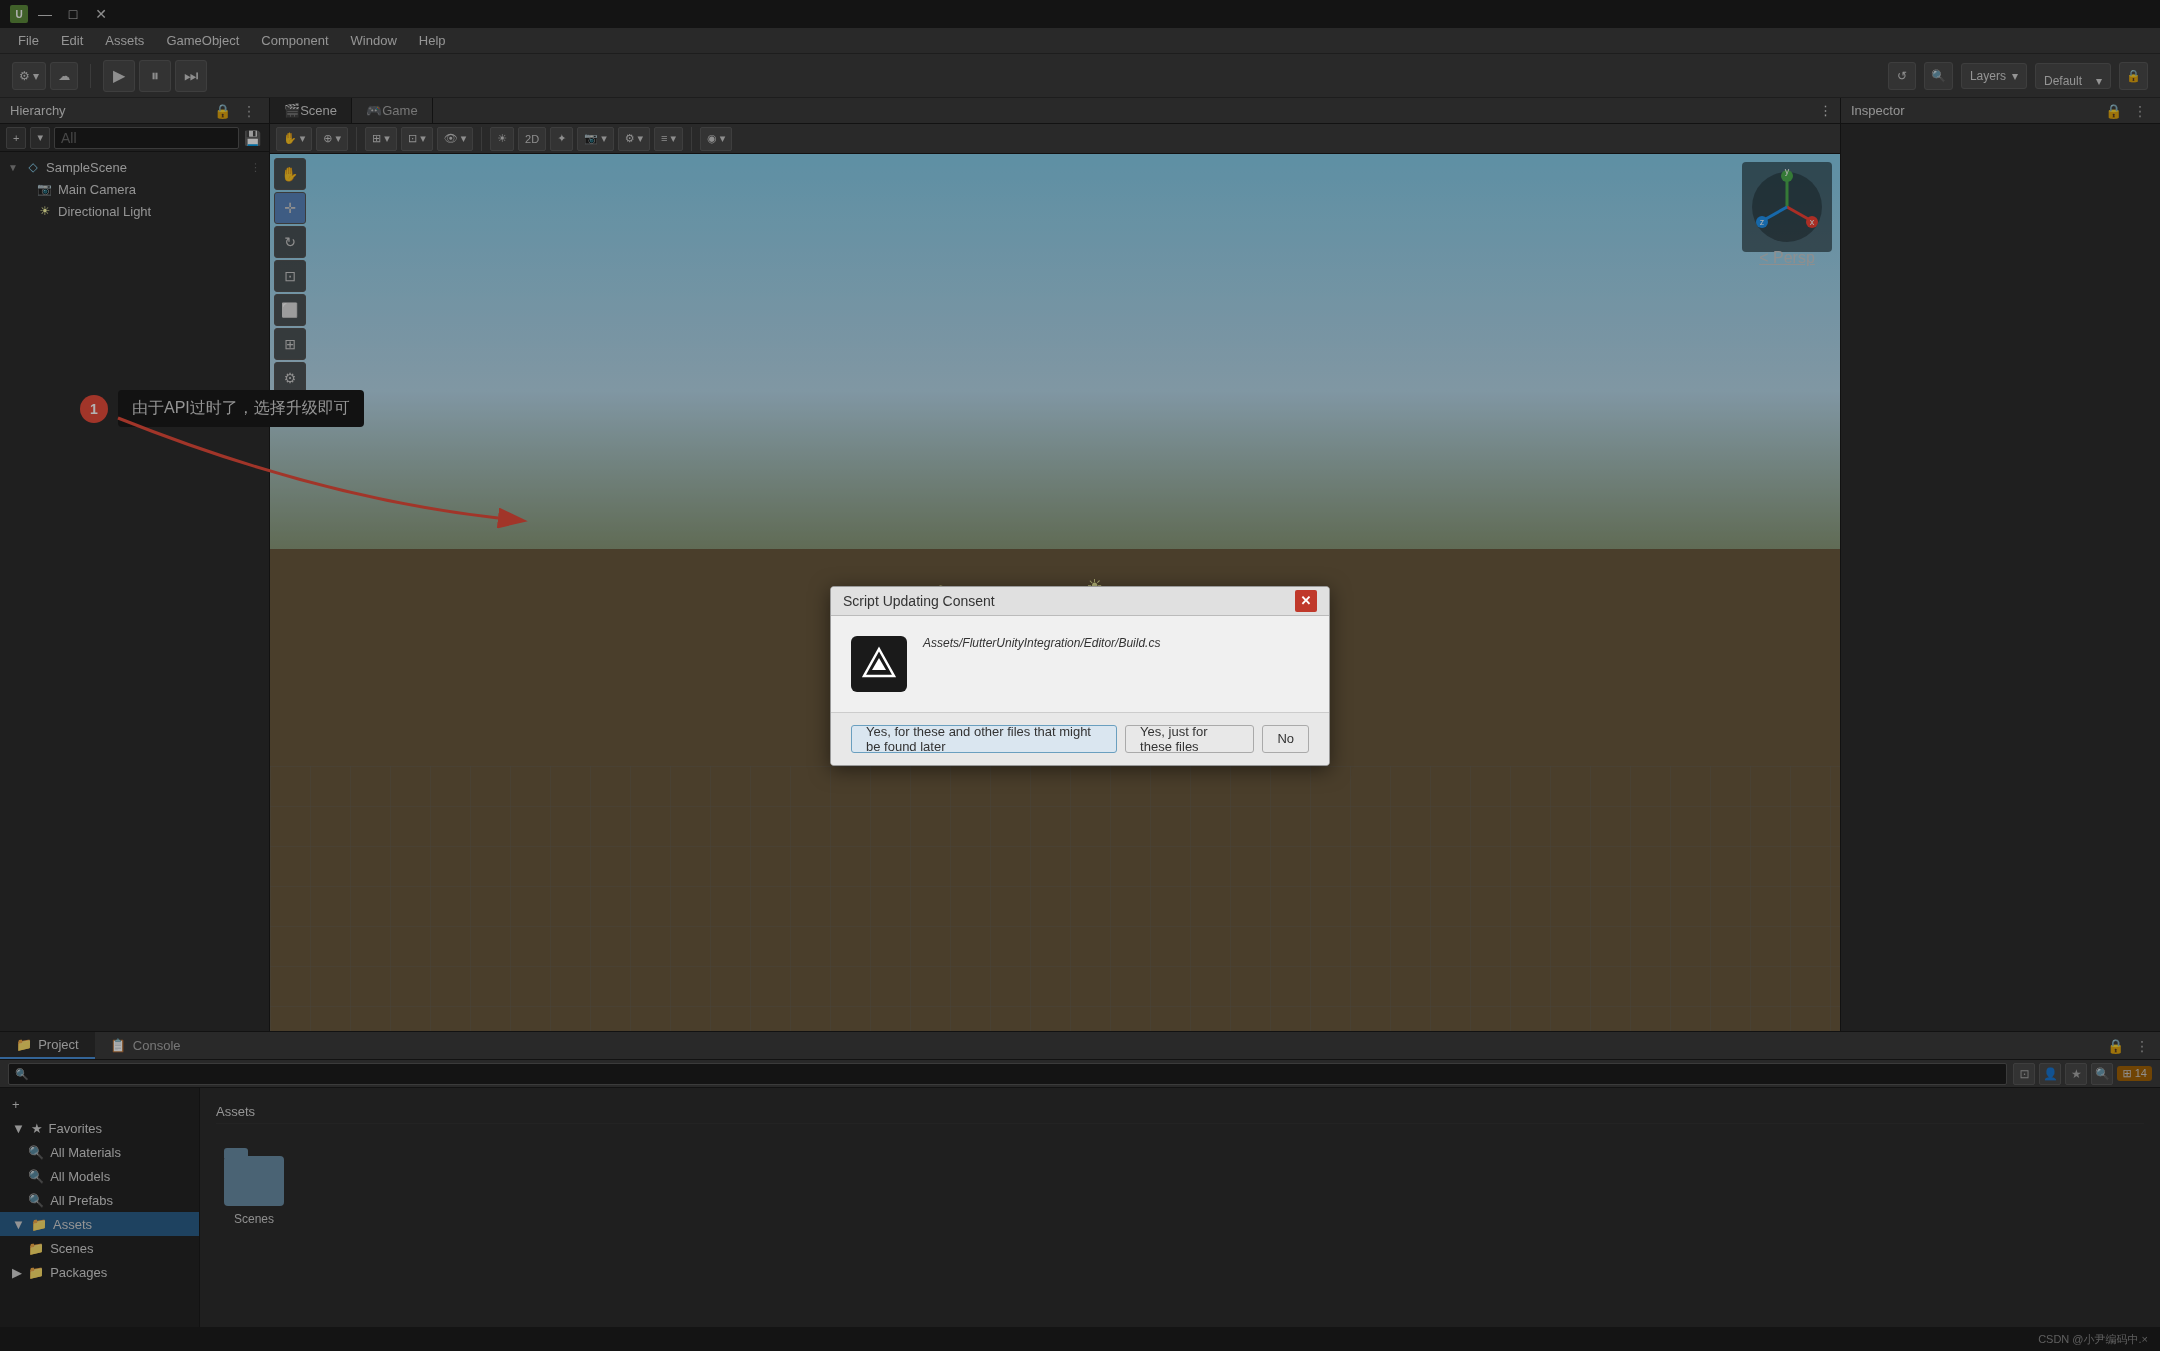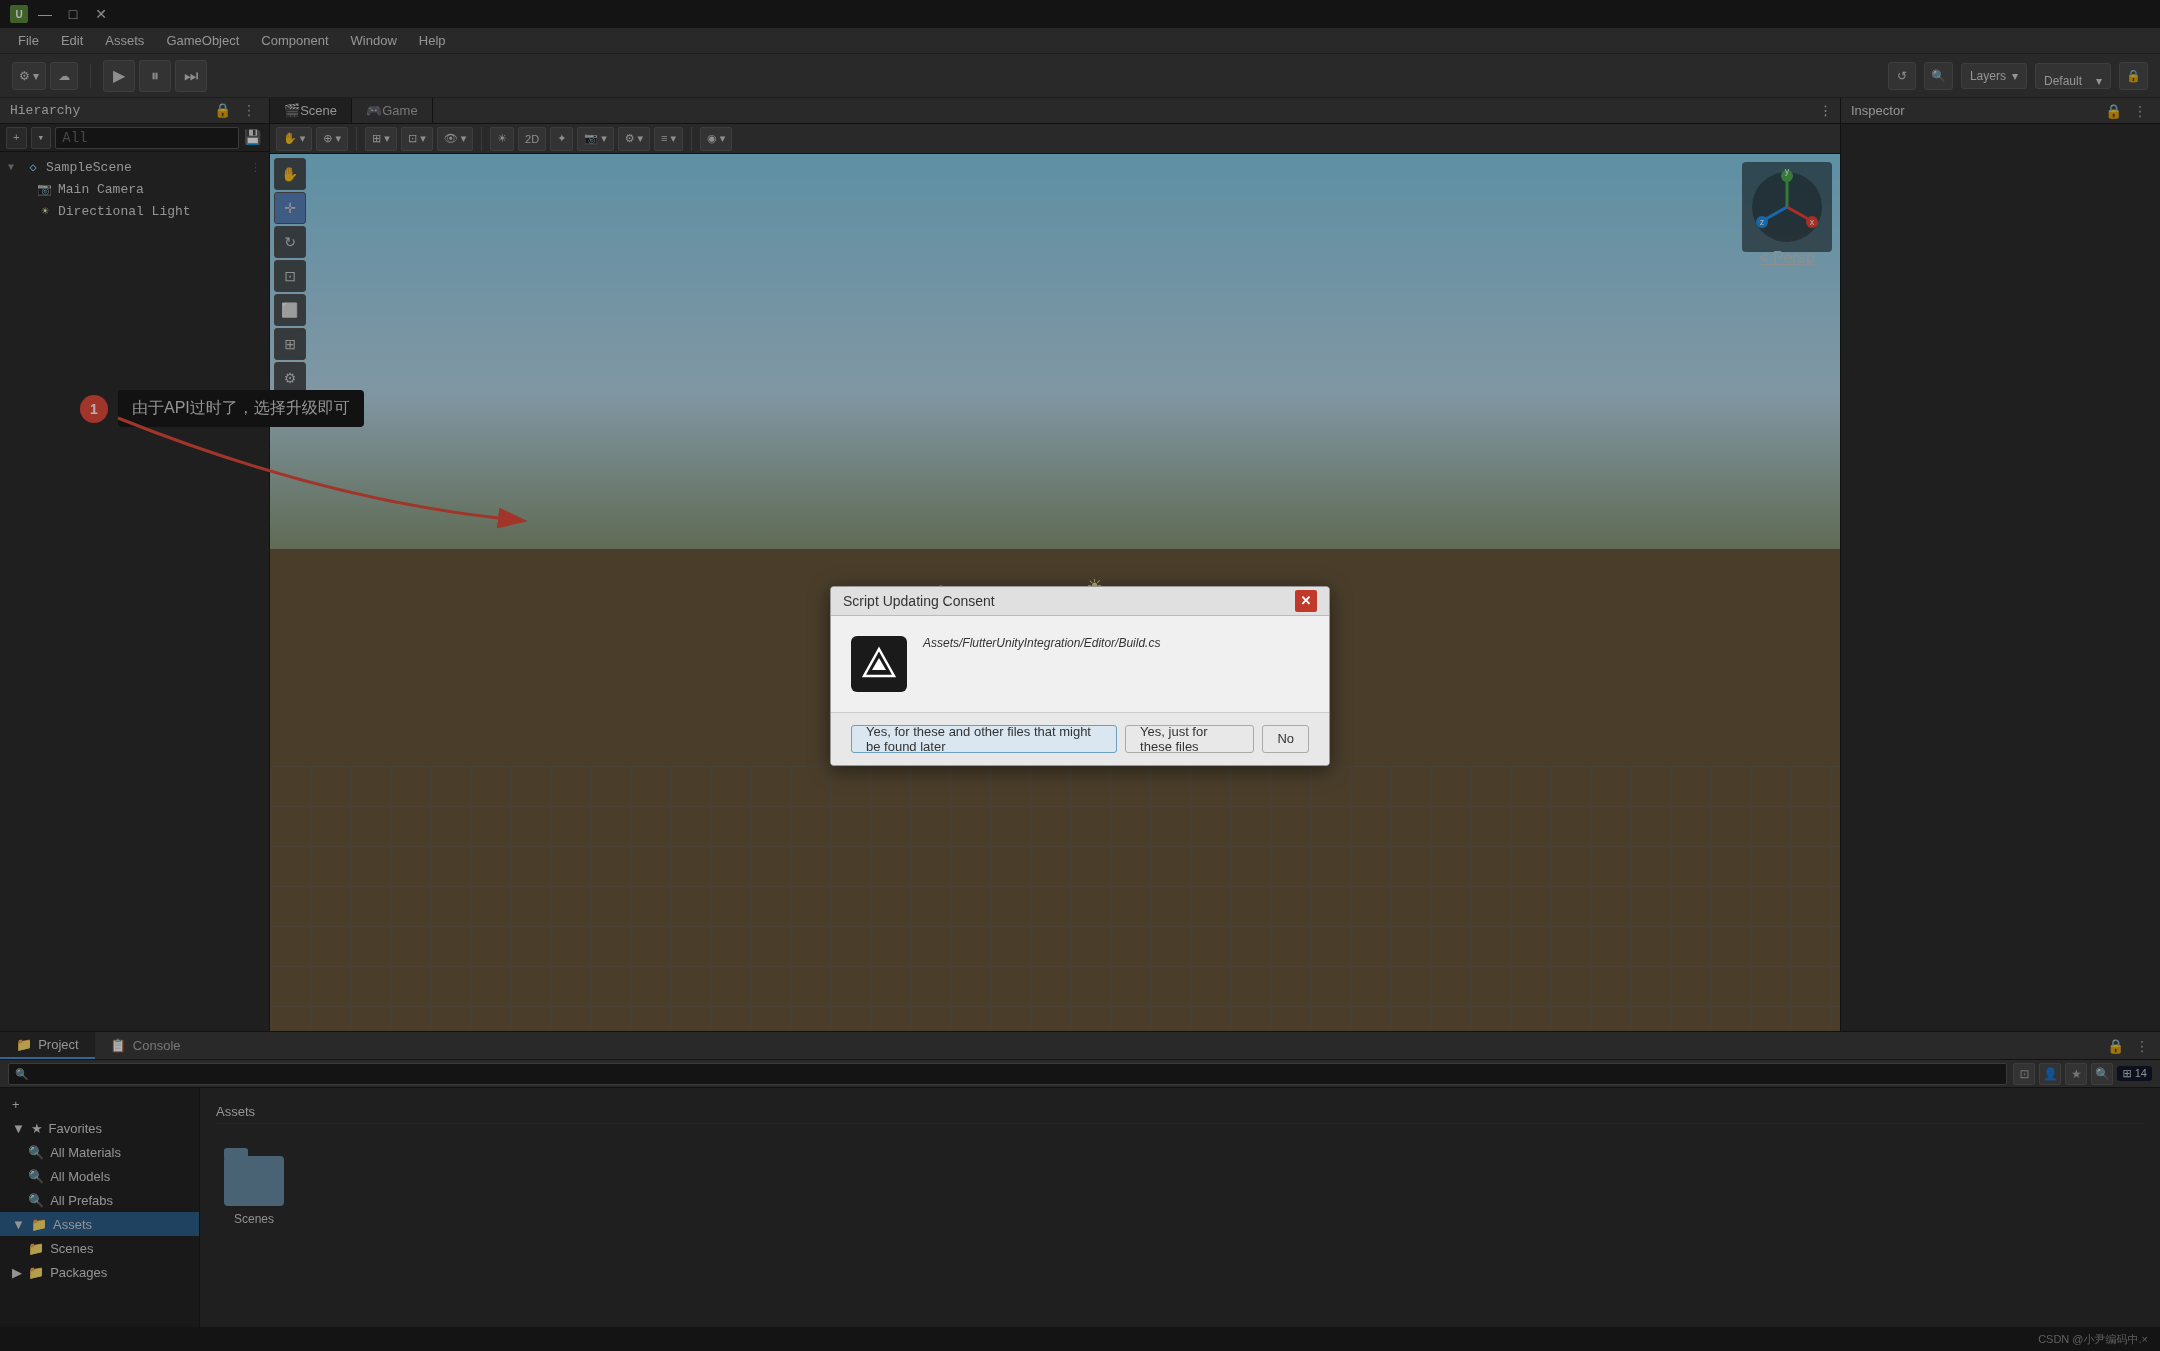--- a/index.html
+++ b/index.html
@@ -167,21 +167,20 @@
     }
 
     
     #hierarchy-panel {
       width: 270px;
       min-width: 270px;
       background: #2d2d2d;
       border-right: 1px solid #1a1a1a;
       display: flex;
       flex-direction: column;
-      font-family: Liberation Mono, monospace;
     }
     .panel-header {
       height: 26px;
       background: #3c3c3c;
       display: flex;
       align-items: center;
       padding: 0 10px;
       border-bottom: 1px solid #1a1a1a;
       gap: 6px;
     }
@@ -699,21 +698,21 @@
       border: 1px solid #5a5a5a;
       border-radius: 2px;
       display: flex;
       align-items: center;
       justify-content: center;
       cursor: pointer;
       color: #aaa;
       font-size: 12px;
     }
     .badge {
-      background: #0f172a;
+      background: #a16207;
       border-radius: 3px;
       padding: 1px 5px;
       font-size: 11px;
       color: #ccc;
       text-align: center;
     }
   </style>
 </head>
 <body>
 

